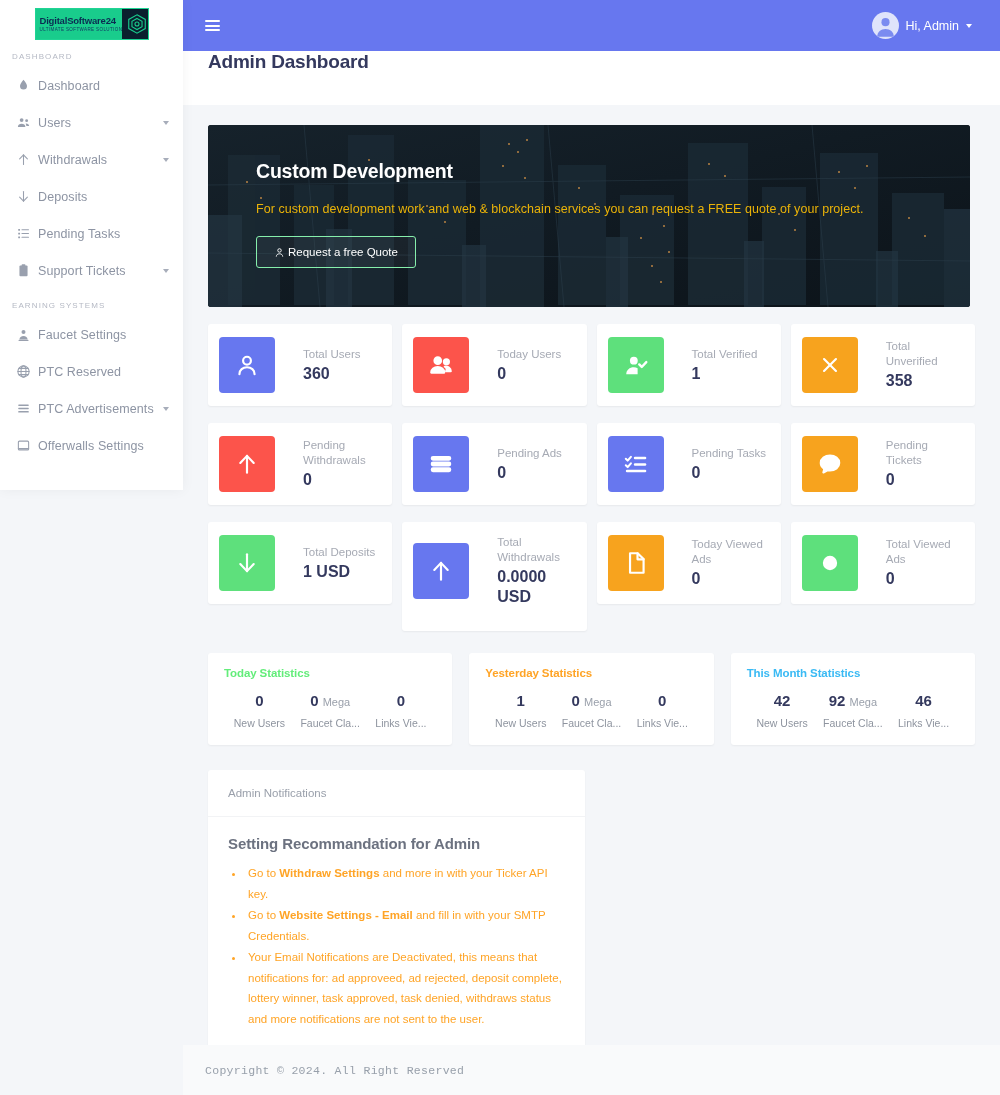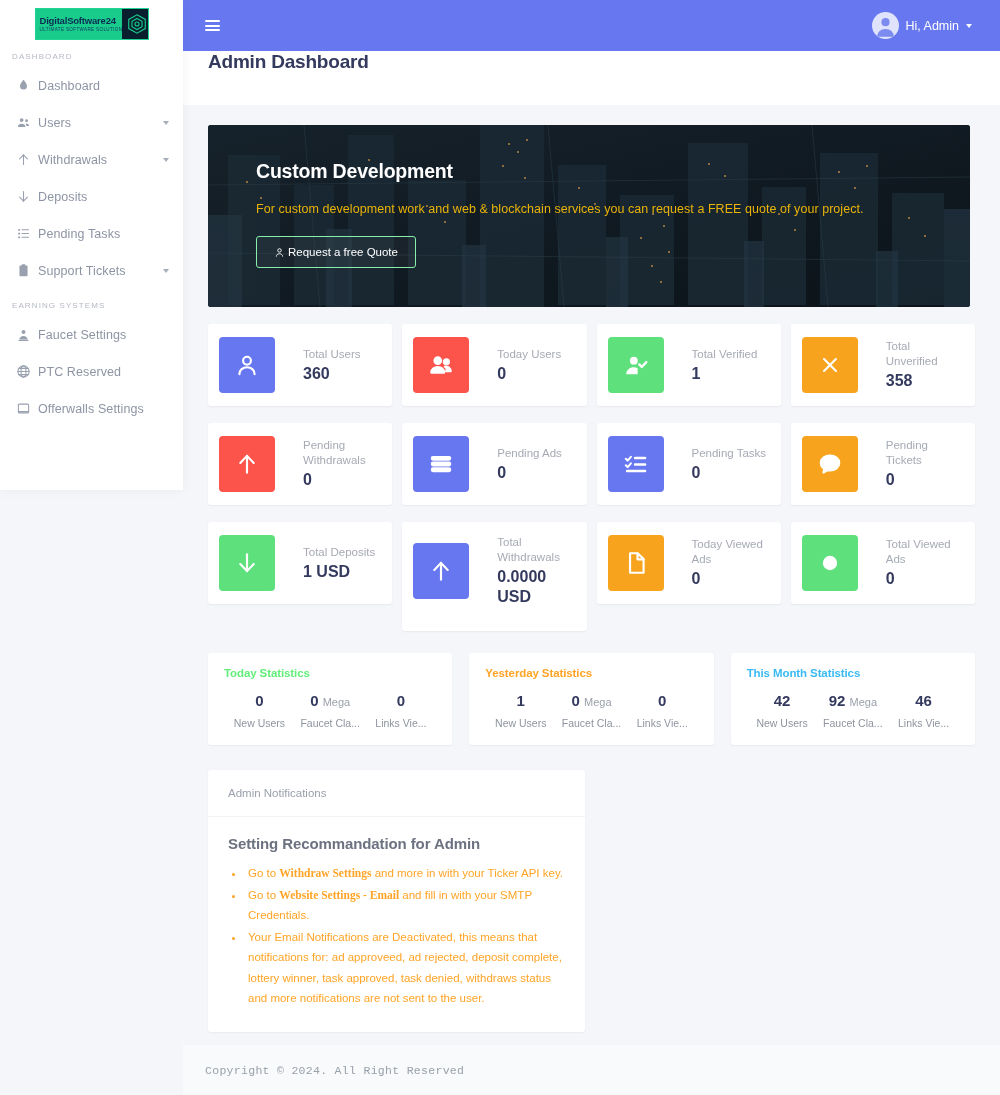--- a/index.html
+++ b/index.html
@@ -158,21 +158,21 @@
     padding: 17px 20px; font-size: 11.5px; color: #9aa0ab;
     border-bottom: 1px solid #f2f3f5;
   }
   .notif-body { padding: 18px 20px 22px 20px; }
   .notif-title { font-size: 15px; color: #6c7280; font-weight: bold; letter-spacing: -0.1px; }
   .notif-list { margin: 11px 0 0 17px; }
   .notif-list li {
     color: #ffa426; font-size: 11.5px; line-height: 20.5px;
     margin-bottom: 1px; padding-left: 3px;
   }
-  .notif-list li b { font-weight: bold; font-family: Liberation Serif, serif; }
+  .notif-list li b { font-weight: bold; }
 
   
   .footer {
     position: absolute; left: 183px; top: 1045px;
     width: 817px; height: 50px;
     background: #f9fafb;
     display: flex; align-items: center; padding-left: 22px;
   }
   .footer-text {
     font-family: "Liberation Mono", monospace;
@@ -279,20 +279,31 @@
           <span class="nav-icon">
             <svg width="15" height="15" viewBox="0 0 24 24" fill="none" stroke="currentColor" stroke-width="1.7" stroke-linecap="round" stroke-linejoin="round">
               <circle cx="12" cy="12" r="9"></circle>
               <ellipse cx="12" cy="12" rx="4" ry="9"></ellipse>
               <line x1="3" y1="12" x2="21" y2="12"></line>
               <line x1="4.5" y1="7" x2="19.5" y2="7"></line>
               <line x1="4.5" y1="17" x2="19.5" y2="17"></line>
             </svg>
           </span>
           <span class="nav-label">PTC Reserved</span>
+        </div>
+        <div class="nav-item">
+          <span class="nav-icon">
+            <svg width="15" height="15" viewBox="0 0 24 24" fill="currentColor" stroke="none" stroke-width="1.7" stroke-linecap="round" stroke-linejoin="round">
+              <rect x="3.5" y="5.5" width="17" height="2.4" rx="1.1"></rect>
+              <rect x="3.5" y="10.8" width="17" height="2.4" rx="1.1"></rect>
+              <rect x="3.5" y="16.1" width="17" height="2.4" rx="1.1"></rect>
+            </svg>
+          </span>
+          <span class="nav-label">PTC Advertisements</span>
+          <span class="caret"></span>
         </div>
         <div class="nav-item">
           <span class="nav-icon">
             <svg width="15" height="15" viewBox="0 0 24 24" fill="none" stroke="currentColor" stroke-width="1.7" stroke-linecap="round" stroke-linejoin="round">
               <rect x="3.8" y="5" width="16.4" height="14" rx="1.6"></rect>
               <line x1="3.8" y1="17" x2="20.2" y2="17"></line>
             </svg>
           </span>
           <span class="nav-label">Offerwalls Settings</span>
         </div>

